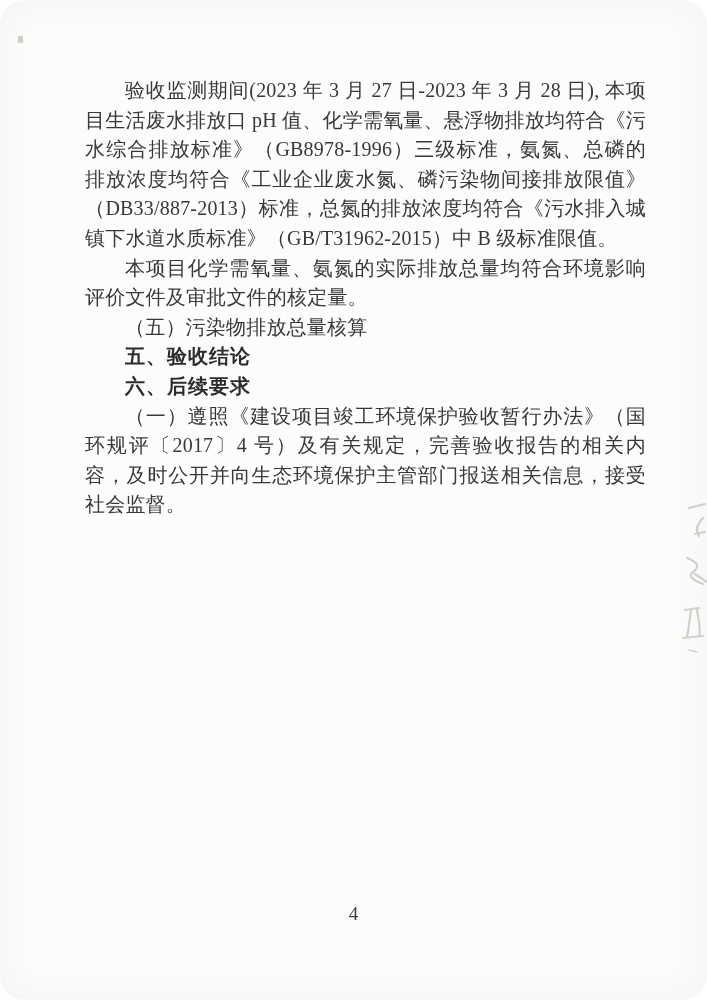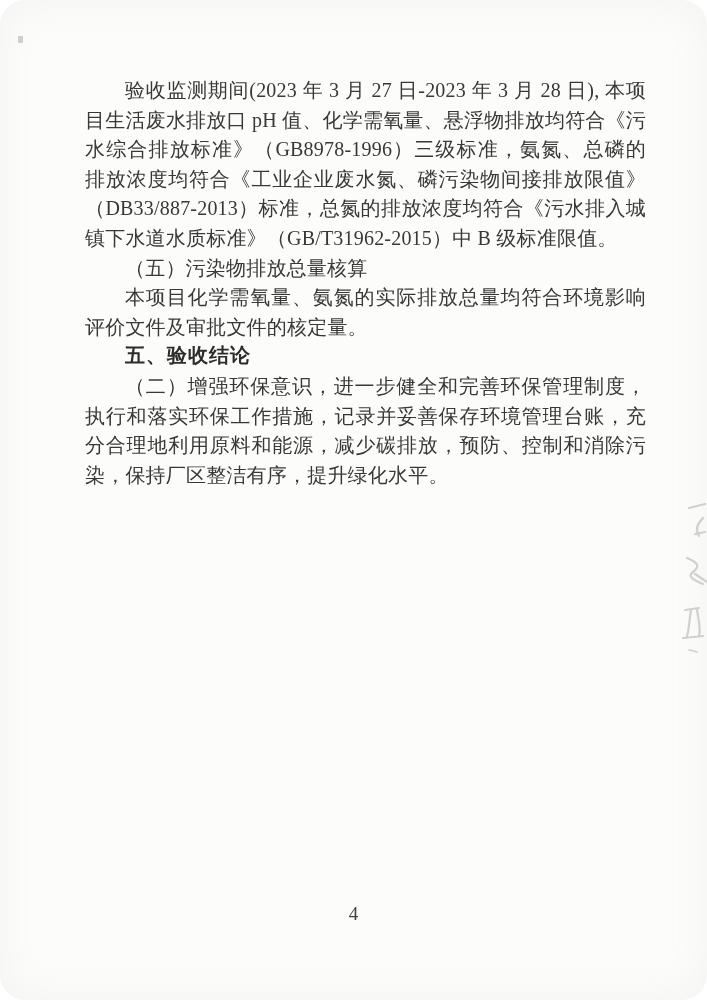--- a/index.html
+++ b/index.html
@@ -28,21 +28,21 @@
     margin: 0;
     font-size: 20px;
     line-height: 29.6px;
     letter-spacing: 0.2px;
     text-align: justify;
     text-align-last: left;
     text-indent: 2em;
     color: #383838;
   }
   .content p.heading {
-    font-family: Liberation Mono, monospace;
+    font-family: Liberation Serif, serif;
     font-weight: bold;
     color: #2c2c2c;
     letter-spacing: 1px;
   }
   .page-number {
     position: absolute;
     top: 903px;
     left: 0;
     width: 100%;
     text-align: center;
@@ -71,24 +71,25 @@
 </style>
 </head>
 <body>
 
 <div class="page">
 
   <div class="scan-speck"></div>
 
   <main class="content">
     <p class="body">验收监测期间(2023 年 3 月 27 日-2023 年 3 月 28 日), 本项目生活废水排放口 pH 值、化学需氧量、悬浮物排放均符合《污水综合排放标准》（GB8978-1996）三级标准，氨氮、总磷的排放浓度均符合《工业企业废水氮、磷污染物间接排放限值》（DB33/887-2013）标准，总氮的排放浓度均符合《污水排入城镇下水道水质标准》（GB/T31962-2015）中 B 级标准限值。</p>
+    <p class="body">本项目化学需氧量、氨氮的实际排放总量均符合环境影响评价文件及审批文件的核定量。</p>
     <p class="body">（五）污染物排放总量核算</p>
-    <p class="body">本项目化学需氧量、氨氮的实际排放总量均符合环境影响评价文件及审批文件的核定量。</p>
     <p class="heading">五、验收结论</p>
-    <p class="body">（二）增强环保意识，进一步健全和完善环保管理制度，执行和落实环保工作措施，记录并妥善保存环境管理台账，充分合理地利用原料和能源，减少碳排放，预防、控制和消除污染，保持厂区整洁有序，提升绿化水平。</p>
+    <p class="heading">六、后续要求</p>
+    <p class="body">（一）遵照《建设项目竣工环境保护验收暂行办法》（国环规评〔2017〕4 号）及有关规定，完善验收报告的相关内容，及时公开并向生态环境保护主管部门报送相关信息，接受社会监督。</p>
   </main>
 
   <svg class="bleed-marks" viewBox="0 0 70 190" xmlns="http://www.w3.org/2000/svg">
     <g stroke="#c9c9c6" fill="none" stroke-width="2.2" stroke-linecap="round">
       <path d="M52 28 L 68 24"></path>
       <path d="M66 38 C 60 44, 58 50, 62 56 M58 54 L 68 52"></path>
       <path d="M50 78 C 60 82, 64 86, 56 92 C 50 96, 56 100, 66 104"></path>
       <path d="M58 94 L 70 102"></path>
       <path d="M48 130 L 62 128 M54 130 C 52 142, 52 150, 50 156 M60 130 C 62 142, 64 150, 62 156 M46 158 L 66 156"></path>
       <path d="M52 170 L 60 172" stroke-width="1.6"></path>

